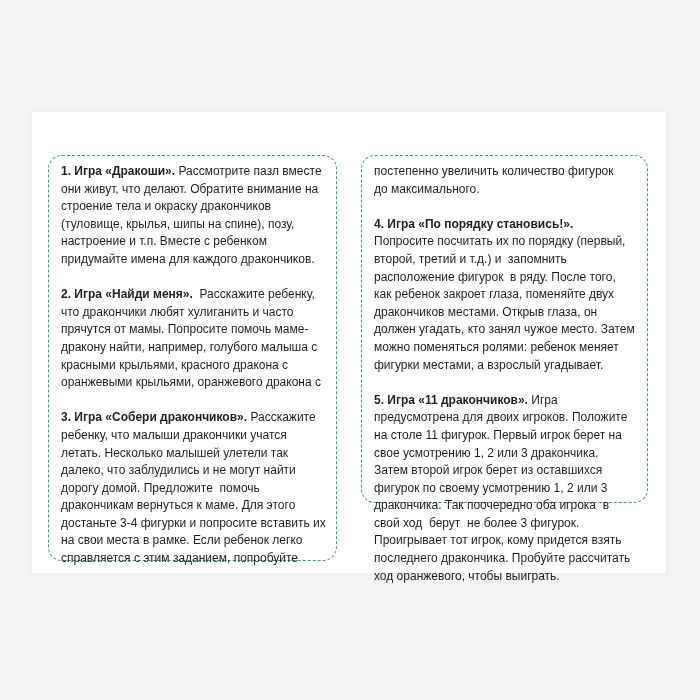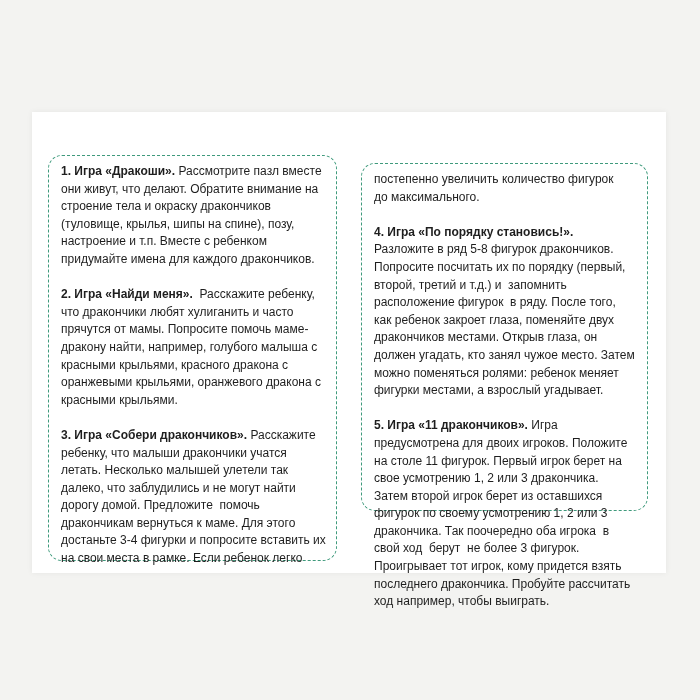--- a/index.html
+++ b/index.html
@@ -18,21 +18,21 @@
     position:absolute;
     border:1.5px dashed #3f9a7c;
     border-radius:14px;
     box-sizing:border-box;
     padding:7px 10px 0 12px;
     color:#1e1e1e;
     font-size:12px;
     line-height:17.6px;
   }
   .panel.left { left:16px; top:43px; width:289px; height:406px; }
-  .panel.right { left:329px; top:51px; width:287px; height:348px; }
+  .panel.right { left:329px; top:43px; width:287px; height:348px; }
   .para { margin:0 0 17.6px 0; white-space:normal; }
   .para b { font-weight:bold; }
   .line { display:block; white-space:nowrap; }
 </style>
 </head>
 <body>
 
 <div class="card">
 
   <div class="panel left">
@@ -46,45 +46,44 @@
       <span class="line">придумайте имена для каждого дракончиков.</span>
     </p>
 
     <p class="para">
       <span class="line"><b>2. Игра «Найди меня».</b><span style="white-space:pre">  Расскажите ребенку,</span></span>
       <span class="line">что дракончики любят хулиганить и часто</span>
       <span class="line">прячутся от мамы. Попросите помочь маме-</span>
       <span class="line">дракону найти, например, голубого малыша с</span>
       <span class="line">красными крыльями, красного дракона с</span>
       <span class="line">оранжевыми крыльями, оранжевого дракона с</span>
-      <span class="line">красными крыльями.</span>
     </p>
 
     <p class="para">
       <span class="line"><b>3. Игра «Собери дракончиков».</b><span> Расскажите</span></span>
       <span class="line">ребенку, что малыши дракончики учатся</span>
       <span class="line">летать. Несколько малышей улетели так</span>
       <span class="line">далеко, что заблудились и не могут найти</span>
       <span class="line" style="white-space:pre">дорогу домой. Предложите  помочь</span>
       <span class="line">дракончикам вернуться к маме. Для этого</span>
       <span class="line">достаньте 3-4 фигурки и попросите вставить их</span>
       <span class="line">на свои места в рамке. Если ребенок легко</span>
+      <span class="line">справляется с этим заданием, попробуйте</span>
     </p>
   </div>
 
   <div class="panel right">
 
     <p class="para">
       <span class="line">постепенно увеличить количество фигурок</span>
       <span class="line">до максимального.</span>
     </p>
 
     <p class="para">
       <span class="line"><b>4. Игра «По порядку становись!».</b></span>
-      <span class="line">Разложите в ряд 5-8 фигурок дракончиков.</span>
       <span class="line">Попросите посчитать их по порядку (первый,</span>
       <span class="line" style="white-space:pre">второй, третий и т.д.) и  запомнить</span>
       <span class="line" style="white-space:pre">расположение фигурок  в ряду. После того,</span>
       <span class="line">как ребенок закроет глаза, поменяйте двух</span>
       <span class="line">дракончиков местами. Открыв глаза, он</span>
       <span class="line">должен угадать, кто занял чужое место. Затем</span>
       <span class="line">можно поменяться ролями: ребенок меняет</span>
       <span class="line">фигурки местами, а взрослый угадывает.</span>
     </p>
 
@@ -92,17 +91,17 @@
       <span class="line"><b>5. Игра «11 дракончиков».</b><span> Игра</span></span>
       <span class="line">предусмотрена для двоих игроков. Положите</span>
       <span class="line">на столе 11 фигурок. Первый игрок берет на</span>
       <span class="line">свое усмотрению 1, 2 или 3 дракончика.</span>
       <span class="line">Затем второй игрок берет из оставшихся</span>
       <span class="line">фигурок по своему усмотрению 1, 2 или 3</span>
       <span class="line" style="white-space:pre">дракончика. Так поочередно оба игрока  в</span>
       <span class="line" style="white-space:pre">свой ход  берут  не более 3 фигурок.</span>
       <span class="line">Проигрывает тот игрок, кому придется взять</span>
       <span class="line">последнего дракончика. Пробуйте рассчитать</span>
-      <span class="line">ход например, чтобы выиграть.</span>
+      <span class="line">ход оранжевого, чтобы выиграть.</span>
     </p>
   </div>
 
 </div>
 
 </body></html>

